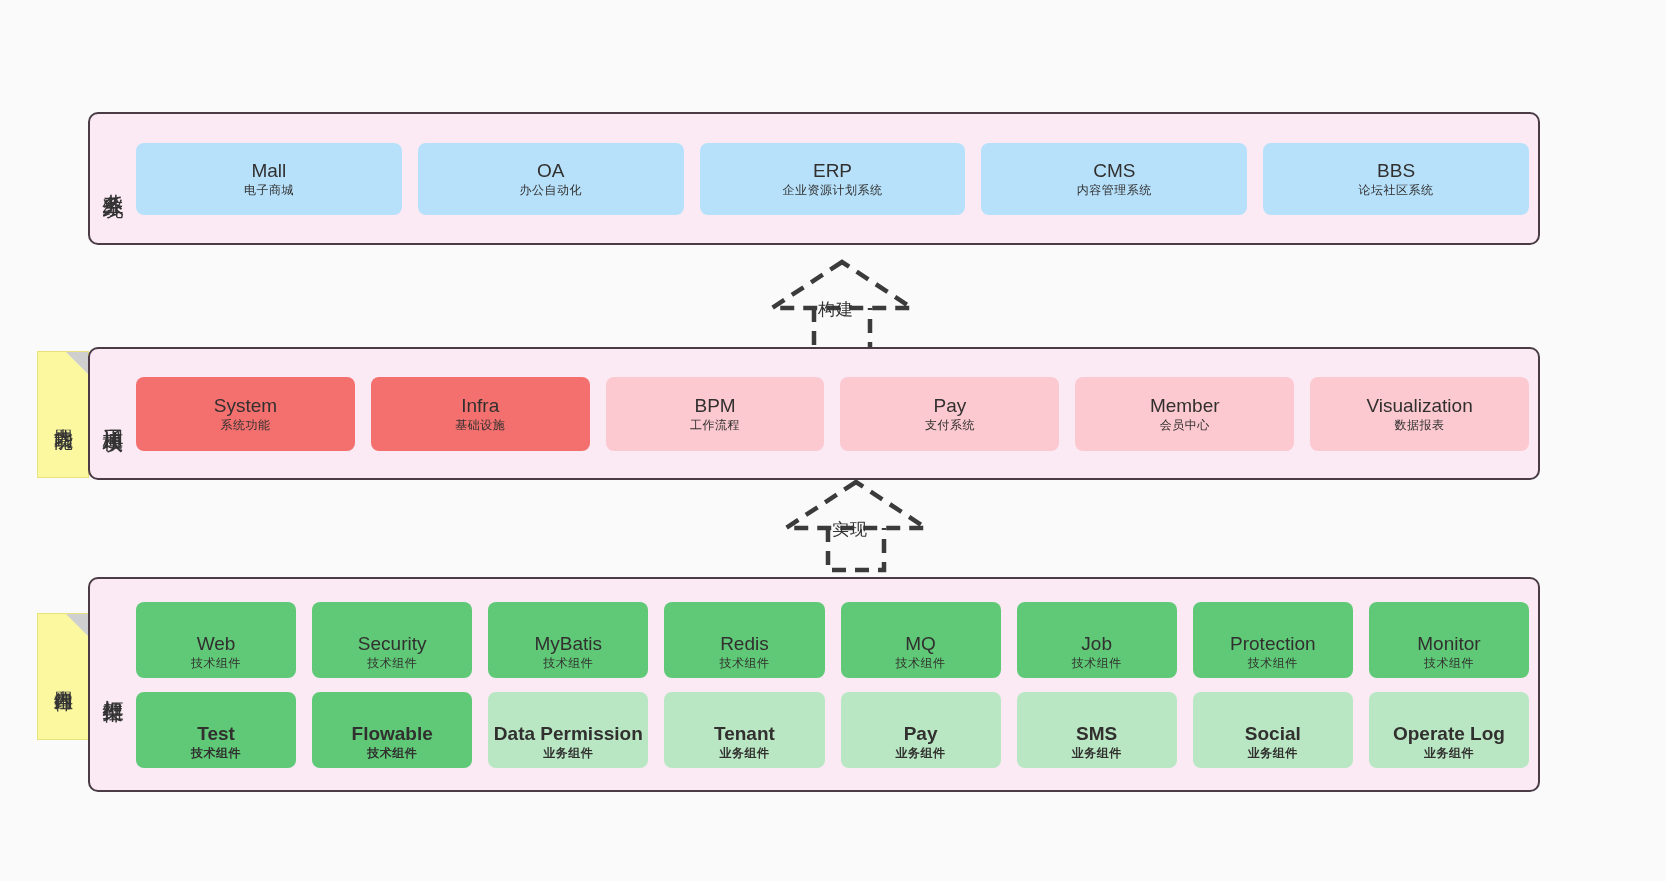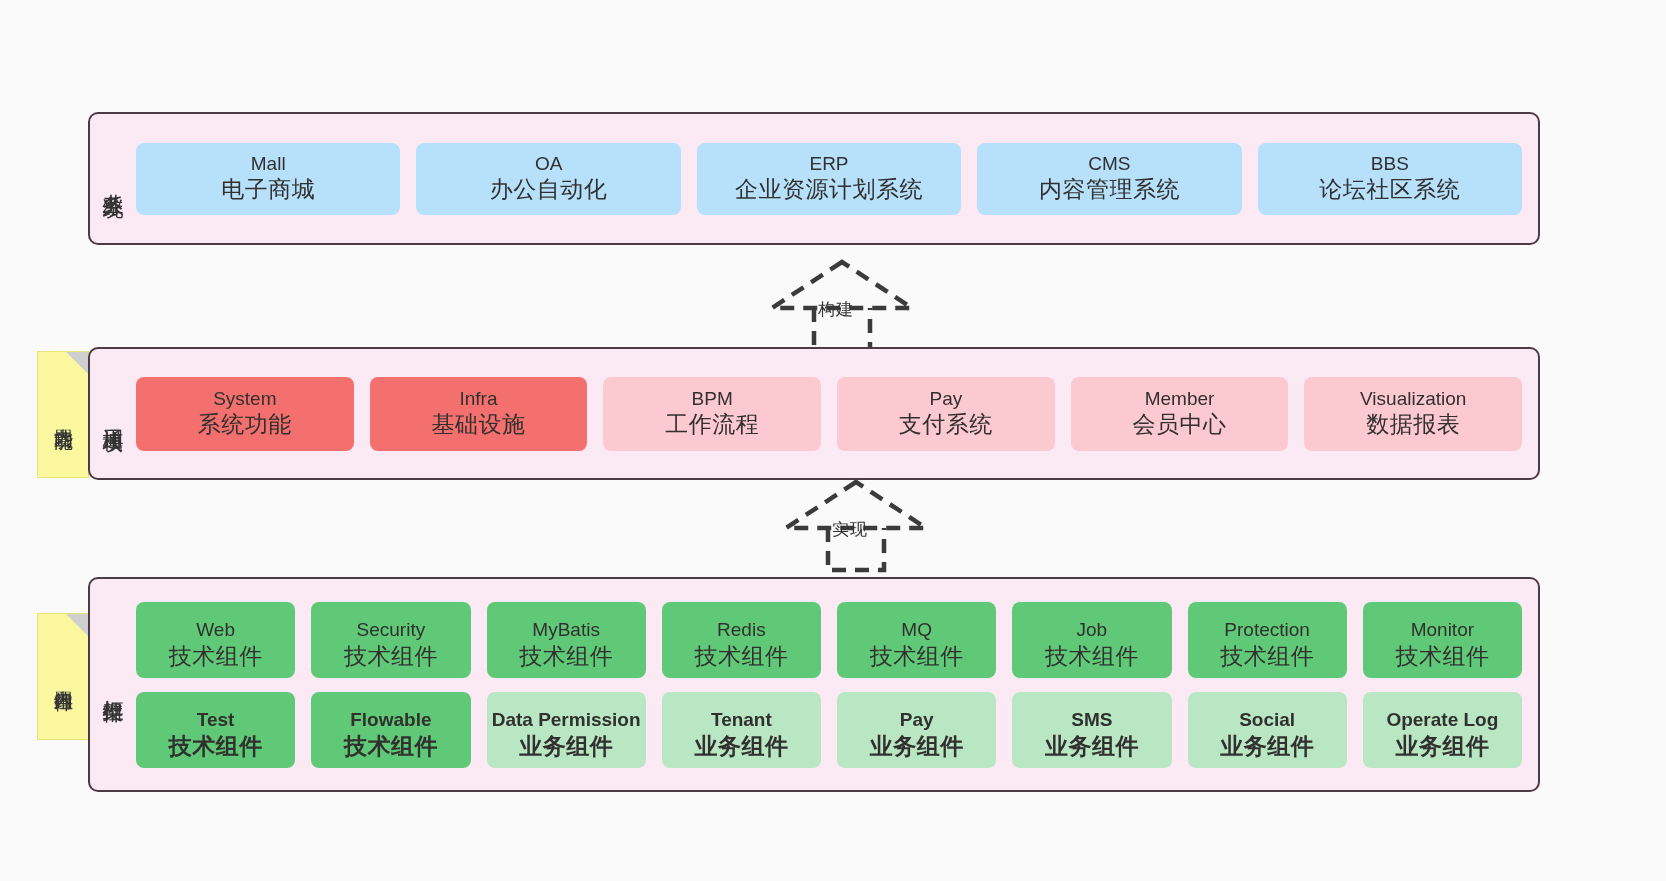--- a/index.html
+++ b/index.html
@@ -46,21 +46,21 @@
     width: 46px;
     flex: 0 0 46px;
     user-select: none;
   }
 
   .layer-body {
     flex: 1 1 auto;
     display: flex;
     flex-direction: column;
     justify-content: center;
-    padding: 0 16px 0 0;
+    padding: 0 9px 0 0;
   }
 
   .row {
     display: flex;
     gap: 16px;
     align-items: stretch;
   }
   .row + .row { margin-top: 14px; font-weight: bold; }
 
   
@@ -76,21 +76,21 @@
     box-sizing: border-box;
     padding: 6px 4px;
   }
   .node .t1 {
     font-size: 19px;
     line-height: 1.25;
     white-space: nowrap;
   }
   .node .t1.wrap { white-space: normal; }
   .node .t2 {
-    font-size: 23px;
+    font-size: 12px;
     line-height: 1.3;
     letter-spacing: 0.5px;
   }
 
   .blue   { background: #b7e1fb; }
   .red    { background: #f4706e; }
   .pink   { background: #fcc9d0; }
   .green  { background: #5fc977; }
   .lgreen { background: #b9e7c4; }
 

